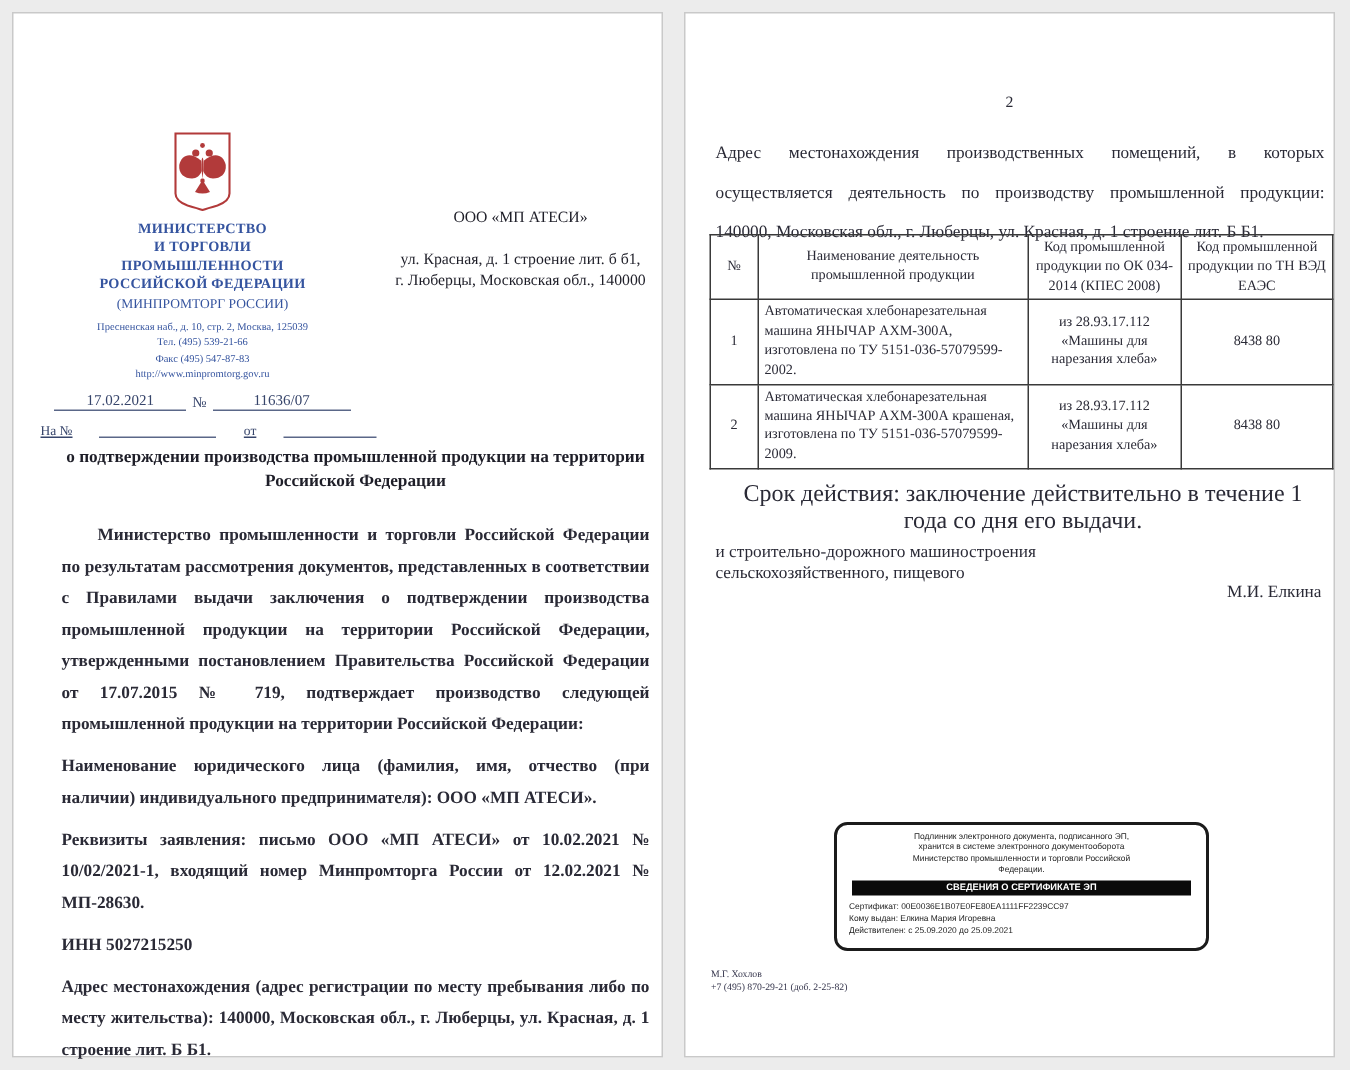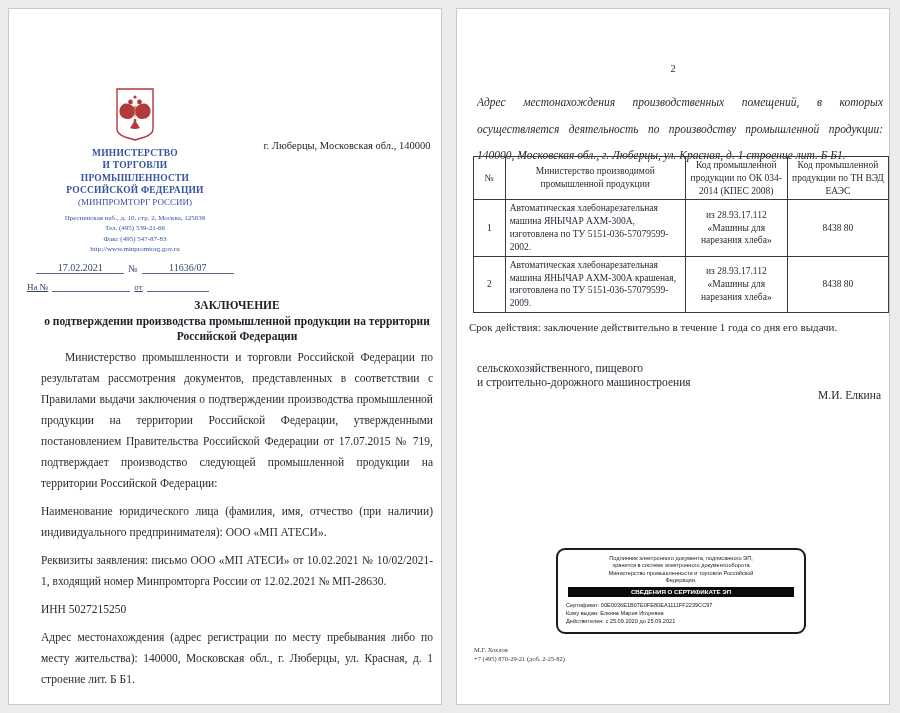--- a/index.html
+++ b/index.html
@@ -20,55 +20,55 @@
   .lh-left{position:absolute;left:10px;top:78px;width:232px;text-align:center;}
   .emblem{display:block;margin:0 auto 6px auto;}
   .ministry{color:#35549f;font-weight:bold;font-size:9.5px;line-height:1.3;letter-spacing:.2px;}
   .ministry-sub{color:#35549f;font-size:9px;line-height:1.4;}
   .lh-addr{color:#35549f;font-size:7px;line-height:1.5;margin-top:4px;}
   .date-row{display:flex;justify-content:center;align-items:flex-end;gap:4px;
             margin-top:7px;font-size:10px;color:#37456b;}
   .u{border-bottom:1px solid #5a6788;display:inline-block;text-align:center;}
   .u.date{width:88px;}
   .u.num{width:92px;}
-  .ref-row{display:flex;justify-content:flex-start;align-items:flex-end;gap:4px;
+  .ref-row{display:flex;justify-content:space-between;align-items:flex-end;gap:4px;
            margin-top:8px;font-size:9px;color:#37456b;padding-left:8px;text-decoration:underline;}
   .u.ref1{width:78px;}
   .u.ref2{width:62px;}
 
   .recipient{position:absolute;left:242px;top:130px;width:192px;text-align:center;
              font-size:10.5px;line-height:1.35;color:#1e1e28;}
   .recipient .org{margin-bottom:14px;}
 
   
   .doc-title{position:absolute;left:32px;right:8px;top:289px;text-align:center;
              font-weight:bold;font-size:11.5px;line-height:1.35;color:#1e1e28;}
   .body-text{position:absolute;left:32px;right:8px;top:338px;
              font-size:11.5px;line-height:21px;text-align:justify;color:#2a2a36;}
-  .body-text p{margin:0 0 7px 0;}
+  .body-text p{margin:0 0 7px 0;font-weight:bold;}
   .body-text p.indent{text-indent:24px;}
   .inn-row{display:flex;gap:48px;text-align:left;}
 
   
   .pg-num{position:absolute;top:54px;left:0;right:0;text-align:center;
           font-size:10.5px;color:#2a2a36;}
   .p2-intro{position:absolute;left:20px;right:6px;top:80px;font-size:11.5px;
-            line-height:26.5px;text-align:justify;color:#2a2a36;font-style:italic;}
+            line-height:26.5px;text-align:justify;color:#2a2a36;}
   .prod-table{position:absolute;left:16px;top:147px;border-collapse:collapse;
               font-size:9.5px;color:#2a2a36;table-layout:fixed;}
   .prod-table th,.prod-table td{border:1px solid #3a3a3a;padding:2px 4px;vertical-align:middle;}
   .prod-table th{font-weight:normal;text-align:center;line-height:1.35;}
   .prod-table td{line-height:1.35;}
   .col-num{width:24px;text-align:center;}
   .col-name{width:180px;text-align:left;}
   .col-ok{width:96px;text-align:center;}
   .col-tn{width:95px;text-align:center;}
   .prod-table td.col-name{text-align:left;}
   .prod-table td.col-ok,.prod-table td.col-tn,.prod-table td.col-num{text-align:center;}
-  .validity{position:absolute;left:12px;right:6px;top:312px;font-size:11px;color:#2a2a36;}
+  .validity{position:absolute;left:24px;right:6px;top:312px;font-size:16px;color:#2a2a36;text-align:center;}
   .director{position:absolute;left:20px;top:352px;font-size:11.5px;line-height:1.25;color:#2a2a36;}
   .director-name{position:absolute;right:8px;top:380px;font-size:11.5px;color:#2a2a36;}
 
   .stamp{position:absolute;left:99px;top:539px;width:250px;height:86px;box-sizing:border-box;
          border:2px solid #1b1b1b;border-radius:9px;background:#fff;
          font-family:"Liberation Sans", sans-serif;padding:5px 8px 4px 8px;}
   .stamp-head{font-size:5.6px;line-height:1.3;text-align:center;color:#222;}
   .stamp-bar{background:#0a0a0a;color:#ffffff;text-align:center;font-weight:bold;
              font-size:6.2px;line-height:10px;height:10px;margin:3px 2px 4px 2px;}
   .stamp-lines{font-size:5.6px;line-height:1.45;color:#222;text-align:left;}
@@ -113,25 +113,26 @@
     </div>
     <div class="ref-row">
       <span>На №</span>
       <span class="u ref1"></span>
       <span>от</span>
       <span class="u ref2"></span>
     </div>
   </div>
 
   <div class="recipient">
+    <div class="org">ООО «МП АТЕСИ»</div>
+    <div>ул. Красная, д. 1 строение лит. б б1,</div>
     <div>г. Люберцы, Московская обл., 140000</div>
   </div>
 
   <div class="doc-title">
-    <div>ЗАКЛЮЧЕНИЕ</div>
     <div>о подтверждении производства промышленной продукции на территории</div>
     <div>Российской Федерации</div>
   </div>
 
   <div class="body-text">
     <p class="indent">Министерство промышленности и торговли Российской Федерации по результатам рассмотрения документов, представленных в соответствии с Правилами выдачи заключения о подтверждении производства промышленной продукции на территории Российской Федерации, утвержденными постановлением Правительства Российской Федерации от 17.07.2015 № 719, подтверждает производство следующей промышленной продукции на территории Российской Федерации:</p>
     <p>Наименование юридического лица (фамилия, имя, отчество (при наличии) индивидуального предпринимателя): ООО «МП АТЕСИ».</p>
     <p>Реквизиты заявления: письмо ООО «МП АТЕСИ» от 10.02.2021 № 10/02/2021-1, входящий номер Минпромторга России от 12.02.2021 № МП-28630.</p>
     <p class="inn-row">
       <span>ИНН 5027215250</span>
@@ -143,21 +144,21 @@
 <div class="page" id="page2">
 
   <div class="pg-num">2</div>
 
   <div class="p2-intro">Адрес местонахождения производственных помещений, в которых осуществляется деятельность по производству промышленной продукции: 140000, Московская обл., г. Люберцы, ул. Красная, д. 1 строение лит. Б Б1.</div>
 
   <table class="prod-table">
     <tbody>
         <tr>
       <th class="col-num">№</th>
-      <th class="col-name">Министерство производимой промышленной продукции</th>
+      <th class="col-name">Наименование деятельность промышленной продукции</th>
       <th class="col-ok">Код промышленной продукции по ОК 034-2014 (КПЕС 2008)</th>
       <th class="col-tn">Код промышленной продукции по ТН ВЭД ЕАЭС</th>
     </tr>
     <tr>
       <td class="col-num">1</td>
       <td class="col-name">Автоматическая хлебонарезательная машина ЯНЫЧАР АХМ-300А, изготовлена по ТУ 5151-036-57079599-2002.</td>
       <td class="col-ok">из 28.93.17.112 «Машины для нарезания хлеба»</td>
       <td class="col-tn">8438 80</td>
     </tr>
     <tr>
@@ -165,22 +166,22 @@
       <td class="col-name">Автоматическая хлебонарезательная машина ЯНЫЧАР АХМ-300А крашеная, изготовлена по ТУ 5151-036-57079599-2009.</td>
       <td class="col-ok">из 28.93.17.112 «Машины для нарезания хлеба»</td>
       <td class="col-tn">8438 80</td>
     </tr>
   </tbody>
     </table>
 
   <div class="validity">Срок действия: заключение действительно в течение 1 года со дня его выдачи.</div>
 
   <div class="director">
+    <div>и строительно-дорожного машиностроения</div>
     <div>сельскохозяйственного, пищевого</div>
-    <div>и строительно-дорожного машиностроения</div>
   </div>
   <div class="director-name">М.И. Елкина</div>
 
   <div class="stamp">
     <div class="stamp-head">
       <div>Подлинник электронного документа, подписанного ЭП,</div>
       <div>хранится в системе электронного документооборота</div>
       <div>Министерство промышленности и торговли Российской</div>
       <div>Федерации.</div>
     </div>

